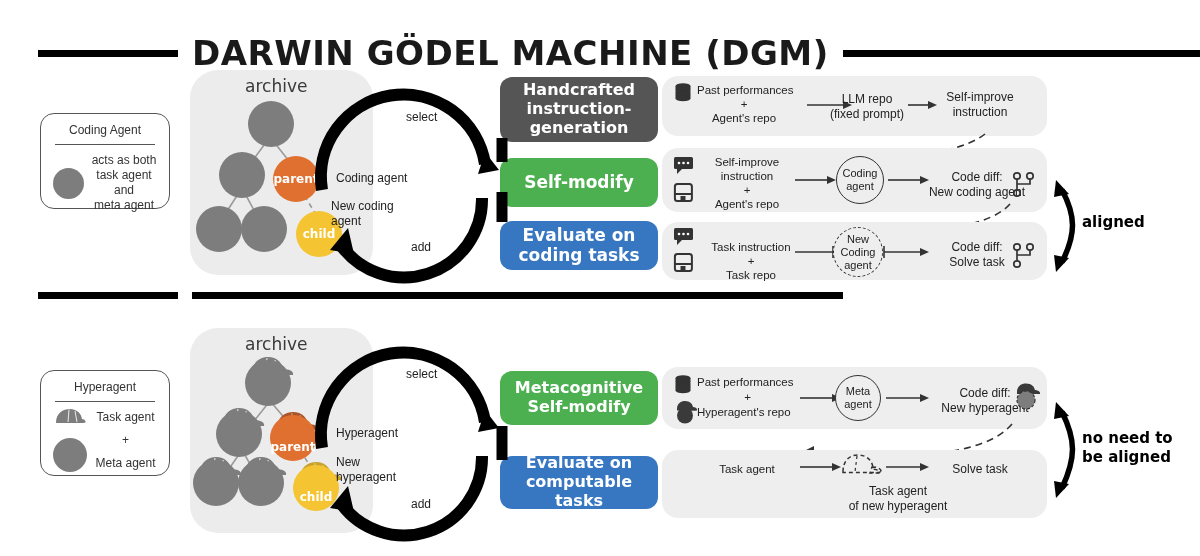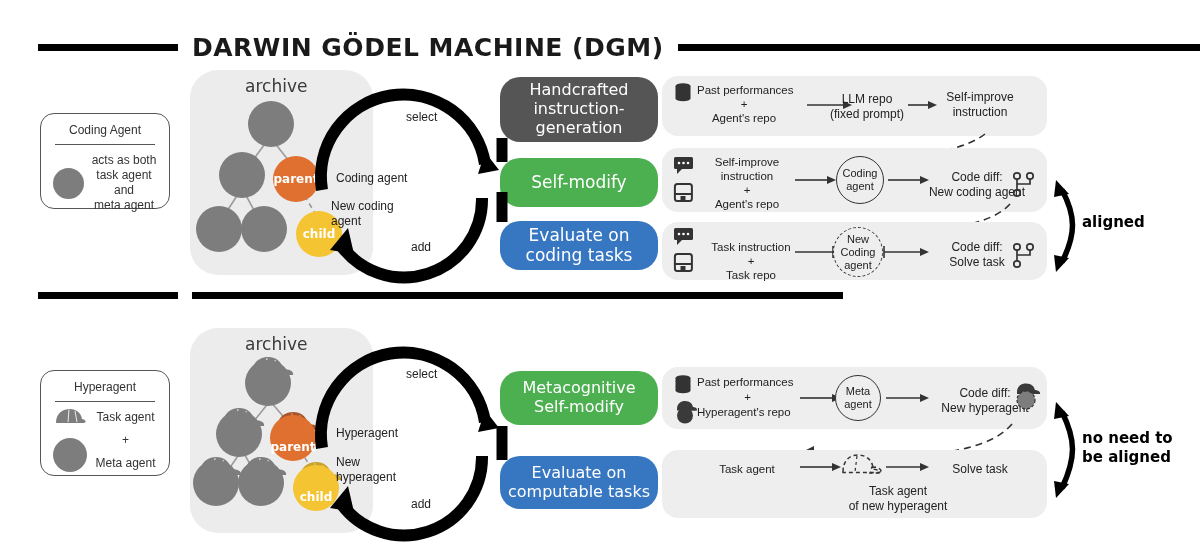--- a/index.html
+++ b/index.html
@@ -3,43 +3,43 @@
 <meta charset="utf-8">
 <style>
   html,body{margin:0;padding:0;background:#fff;}
   body{width:1200px;height:556px;position:relative;overflow:hidden;
        font-family:"Liberation Sans",sans-serif;color:#1a1a1a;}
   .abs{position:absolute;}
 
   
   .title-row{position:absolute;display:flex;align-items:center;gap:14px;}
   .rule{height:7px;background:#000;}
-  .sec-title{font-size:25px;font-weight:bold;letter-spacing:.5px;white-space:nowrap;
+  .sec-title{font-size:34px;font-weight:bold;letter-spacing:.5px;white-space:nowrap;
              font-family:"DejaVu Sans",sans-serif;}
 
   
   .legend{position:absolute;border:1.3px solid #555;border-radius:14px;background:#fff;
           box-sizing:border-box;}
   .legend-title{text-align:center;font-size:12px;color:#333;padding-top:9px;}
   .legend-div{height:1.3px;background:#555;margin:7px 14px 0 14px;}
   .legend-body{display:flex;align-items:center;gap:5px;padding:8px 10px 8px 12px;}
   .legend-text{font-size:12px;line-height:15px;color:#333;text-align:center;flex:1;}
 
   
   .archive-bg{position:absolute;background:#ececec;border-radius:28px;}
   .archive-label{position:absolute;font-size:17px;font-weight:normal;color:#3a3a3a;
                  font-family:"DejaVu Sans",sans-serif;}
   .node{position:absolute;border-radius:50%;display:flex;align-items:center;
         justify-content:center;}
   .node span{font-size:12px;font-weight:bold;color:#fff;
              font-family:"DejaVu Sans",sans-serif;}
 
   
-  .pill{position:absolute;border-radius:20px;display:flex;align-items:center;
-        justify-content:center;text-align:center;color:#fff;font-weight:normal;
+  .pill{position:absolute;border-radius:12px;display:flex;align-items:center;
+        justify-content:center;text-align:center;color:#fff;font-weight:bold;
         font-family:"DejaVu Sans",sans-serif;line-height:1.17;box-sizing:border-box;}
 
   
   .strip{position:absolute;background:#eeeeee;border-radius:16px;box-sizing:border-box;}
   .lbl{position:absolute;font-size:11.5px;line-height:14px;color:#222;text-align:center;}
   .cyc-lbl{position:absolute;font-size:12px;color:#222;}
   .flow-lbl{position:absolute;font-size:12px;line-height:15px;color:#222;text-align:center;}
 
   .circ-node{position:absolute;border:1.4px solid #333;border-radius:50%;
              display:flex;align-items:center;justify-content:center;text-align:center;

